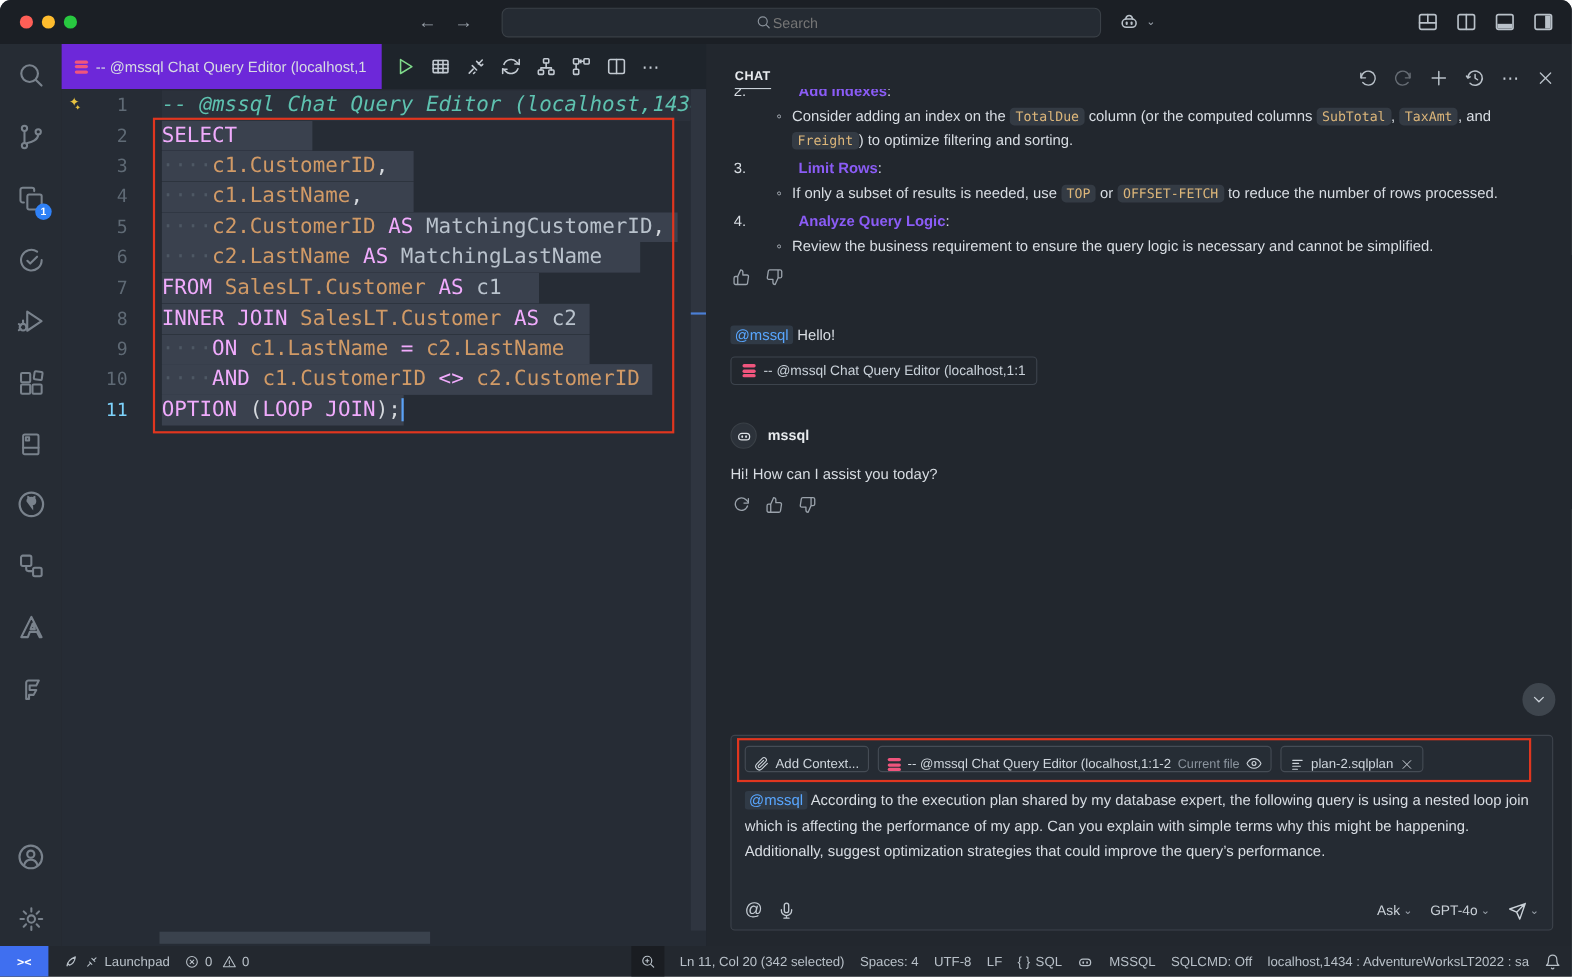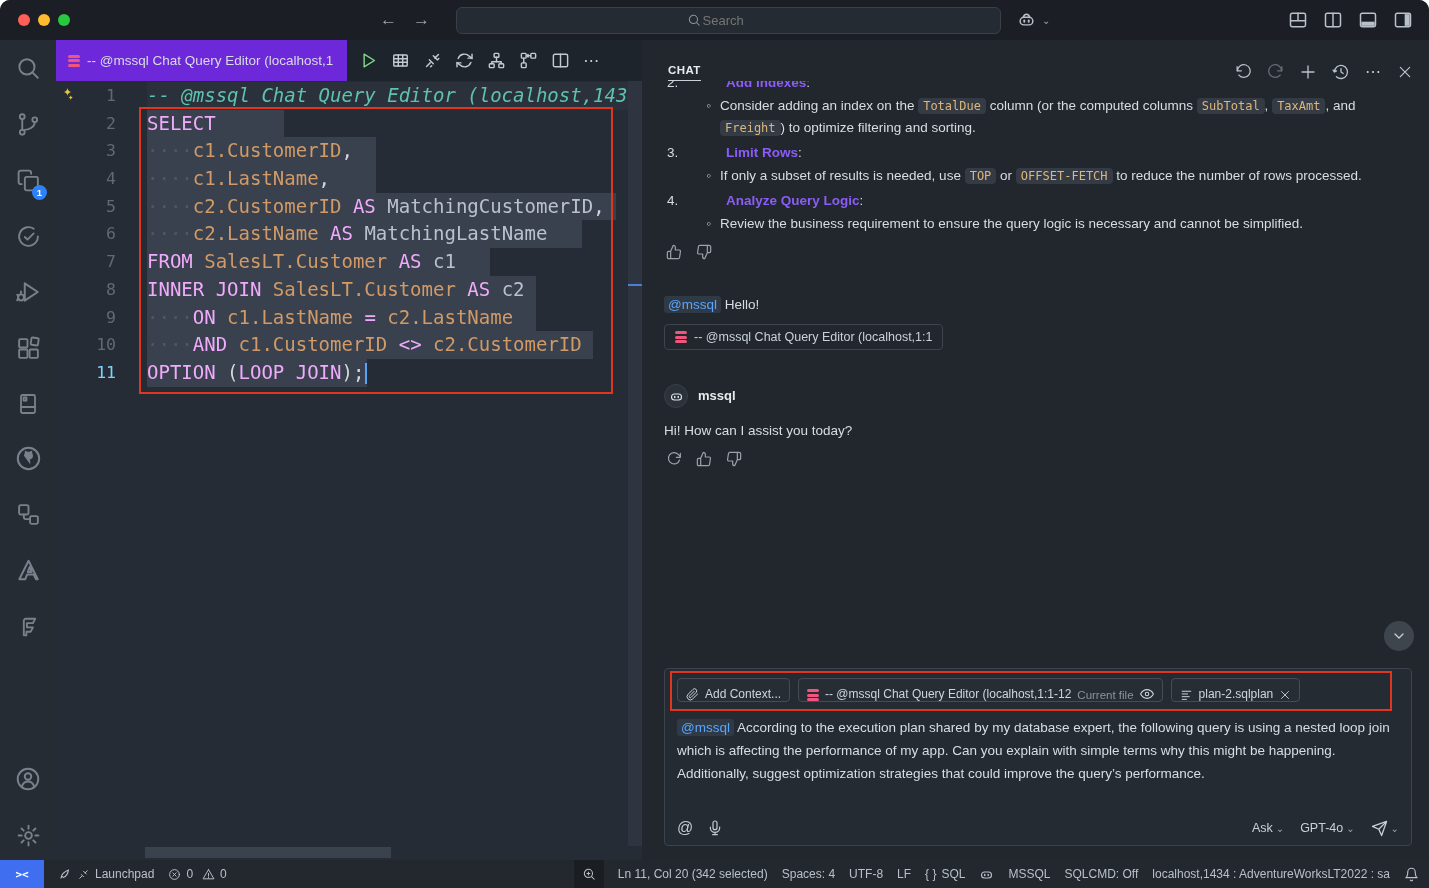--- a/index.html
+++ b/index.html
@@ -437,21 +437,21 @@
               </svg>
             </span>
             <span>Add Context...</span>
           </div>
           <div class="pill">
             <span><span class="dbicon">
                 <i></i>
                 <i></i>
                 <i></i>
               </span></span>
-            <span>-- @mssql Chat Query Editor (localhost,1:1-12</span>
+            <span>-- @mssql Chat Query Editor (localhost,1:1-2</span>
             <span class="suffix">Current file</span>
             <span>
               <svg class="ic" width="14" height="14" viewBox="0 0 24 24">
                 <path d="M1 12s4-7.5 11-7.5S23 12 23 12s-4 7.5-11 7.5S1 12 1 12z"></path>
                 <circle cx="12" cy="12" r="3"></circle>
               </svg>
             </span>
           </div>
           <div class="pill">
             <span>

